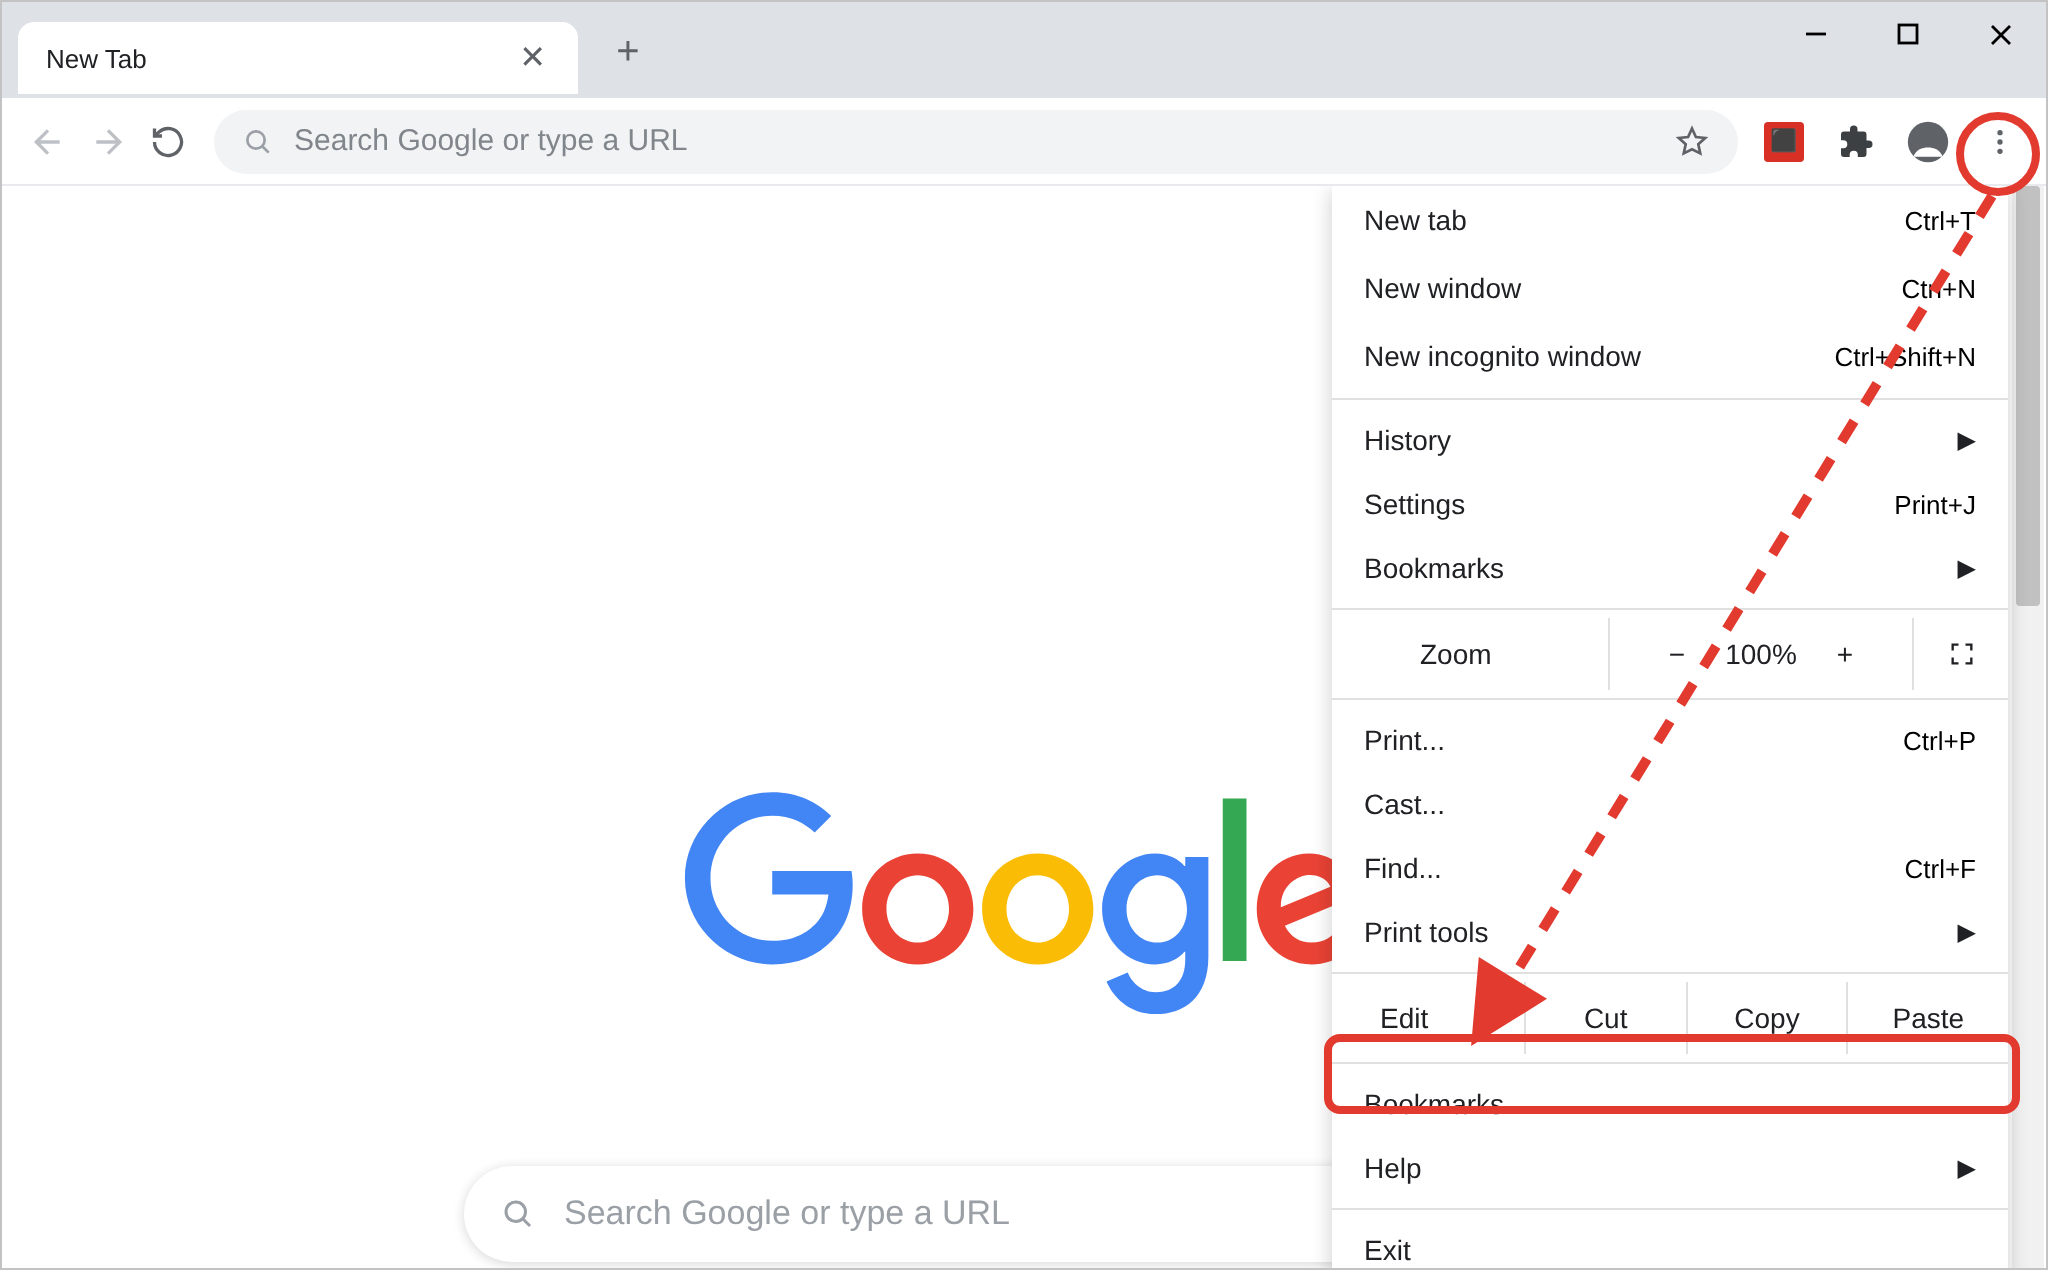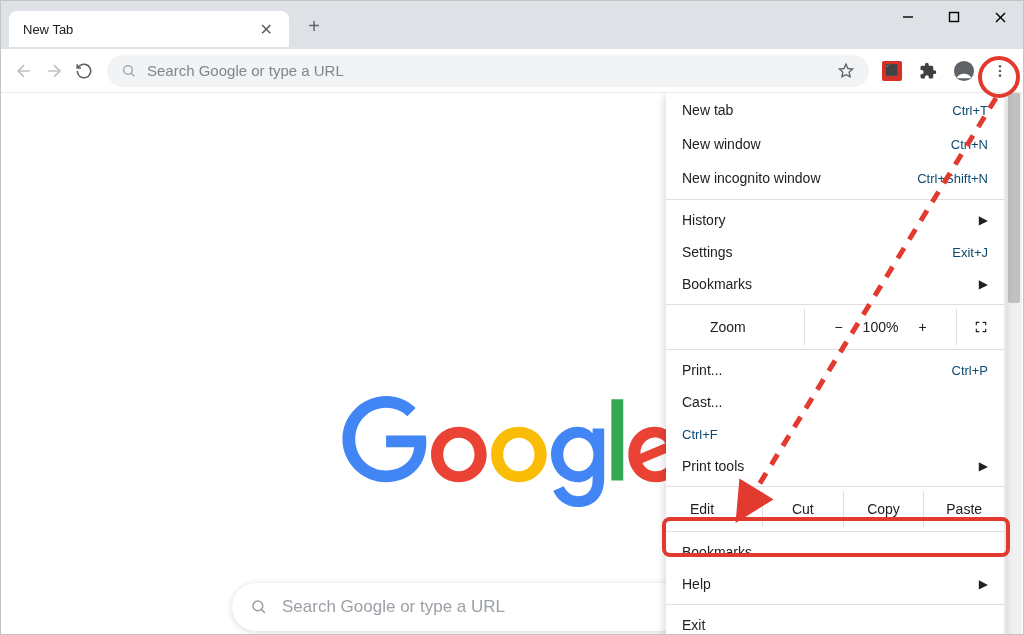--- a/index.html
+++ b/index.html
@@ -34,21 +34,21 @@
   .search-box { position: absolute; left: 50%; top: 490px; transform: translateX(-50%); width: 560px; height: 48px; border-radius: 24px; box-shadow: 0 1px 6px rgba(32,33,36,0.18); display: flex; align-items: center; padding: 0 18px; }
   .search-box .placeholder { color: #9aa0a6; font-size: 17px; margin-left: 14px; }
   .scroll-track { position: absolute; right: 1px; top: 0; width: 16px; height: 100%; background: #f1f1f1; }
   .scroll-thumb { position: absolute; right: 2px; top: 0; width: 12px; height: 210px; background: #c1c1c1; border-radius: 2px; }
 
   
   .menu { position: absolute; right: 19px; top: 0; width: 338px; background: #fff; box-shadow: 0 2px 10px rgba(0,0,0,0.2); font-size: 14px; color: #202124; z-index: 5; }
   .menu-row { display: flex; align-items: center; height: 32px; padding: 0 16px; }
   .menu-row.tall { height: 34px; }
   .menu-label { flex: 1; }
-  .menu-shortcut { color: #0c4a6e; font-size: 13px; }
+  .menu-shortcut { color: #000000; font-size: 13px; }
   .menu-arrow { color: #202124; font-size: 12px; margin-left: auto; }
   .menu-sep { height: 1px; background: #e0e0e0; margin: 4px 0; }
   .zoom-row { display: flex; align-items: center; height: 36px; padding-left: 28px; }
   .zoom-row .zl { padding: 0 16px; flex: 0 0 110px; }
   .zoom-ctrl { flex: 1; display: flex; align-items: center; justify-content: center; gap: 20px; border-left: 1px solid #e0e0e0; height: 100%; }
   .zoom-fs { width: 48px; border-left: 1px solid #e0e0e0; height: 100%; display: flex; align-items: center; justify-content: center; }
   .edit-row { display: flex; height: 36px; }
   .edit-row .el { padding: 0 24px; display: flex; align-items: center; flex: 0 0 96px; }
   .edit-row .eb { flex: 1; display: flex; align-items: center; justify-content: center; border-left: 1px solid #e0e0e0; }
 
@@ -177,21 +177,21 @@
         <span class="menu-label">New incognito window</span>
         <span class="menu-shortcut">Ctrl+Shift+N</span>
       </div>
     <div class="menu-sep"></div>
     <div class="menu-row">
         <span class="menu-label">History</span>
         <span class="menu-arrow">▶</span>
       </div>
     <div class="menu-row">
         <span class="menu-label">Settings</span>
-        <span class="menu-shortcut">Exit+J</span>
+        <span class="menu-shortcut">Print+J</span>
       </div>
     <div class="menu-row">
         <span class="menu-label">Bookmarks</span>
         <span class="menu-arrow">▶</span>
       </div>
     <div class="menu-sep"></div>
     <div class="zoom-row">
       <span class="zl">Zoom</span>
       <div class="zoom-ctrl">
         <span>−</span>
@@ -206,20 +206,21 @@
     </div>
     <div class="menu-sep"></div>
     <div class="menu-row">
         <span class="menu-label">Print...</span>
         <span class="menu-shortcut">Ctrl+P</span>
       </div>
     <div class="menu-row">
         <span class="menu-label">Cast...</span>
       </div>
     <div class="menu-row">
+        <span class="menu-label">Find...</span>
         <span class="menu-shortcut">Ctrl+F</span>
       </div>
     <div class="menu-row">
         <span class="menu-label">Print tools</span>
         <span class="menu-arrow">▶</span>
       </div>
     <div class="menu-sep"></div>
     <div class="edit-row">
       <span class="el">Edit</span>
       <span class="eb">Cut</span>

